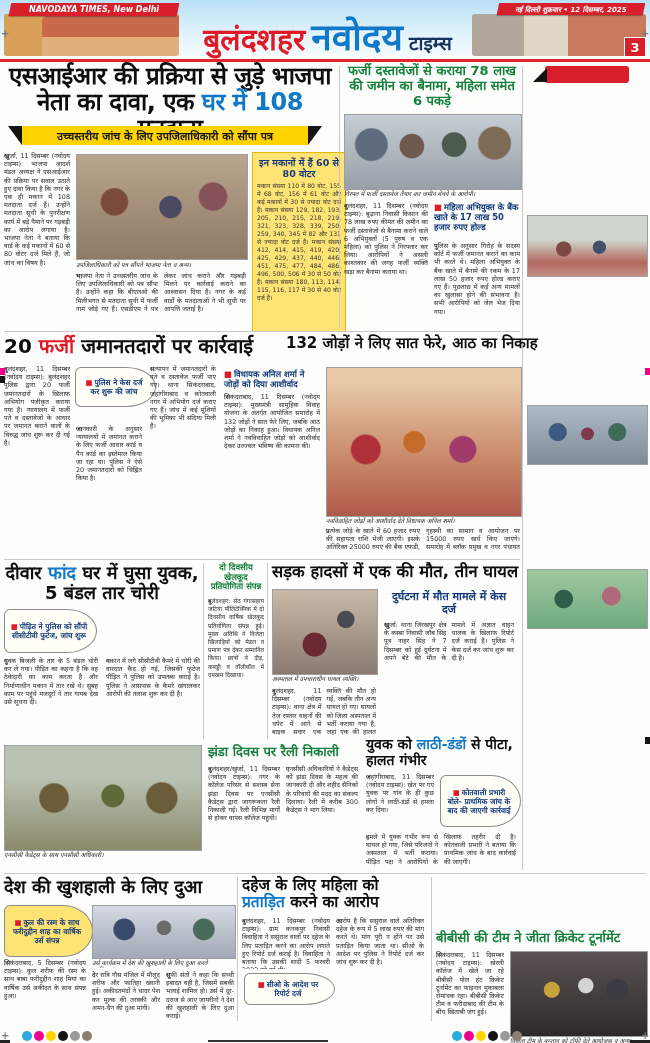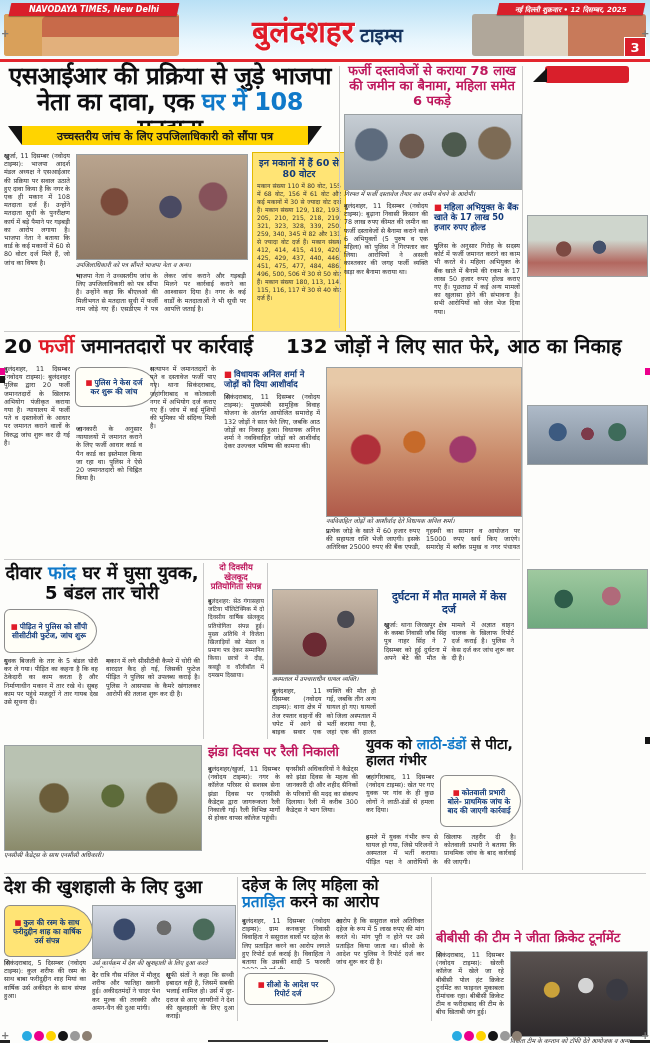--- a/index.html
+++ b/index.html
@@ -12,21 +12,21 @@
   .masthead{display:flex;align-items:baseline;gap:6px;justify-content:center;}
   .mh-city{color:#e01b28;font-size:30px;font-weight:800;text-shadow:1px 1px 0 #fff;}
   .mh-name{color:#1079c9;font-size:37px;font-weight:800;text-shadow:1px 1px 0 #fff;}
   .mh-suffix{color:#15335e;font-size:19px;font-weight:800;}
   .pageno{background:#d91f2b;color:#fff;font-size:13px;font-weight:800;display:flex;align-items:center;justify-content:center;border:1px solid #fff;}
   .monu{border-radius:2px;}
   .redrule{background:#e3262e;}
   
   .h-xl{font-weight:800;color:#0e0e10;line-height:1.08;letter-spacing:-.5px;text-align:center;}
   .h-l{font-weight:800;color:#0e0e10;line-height:1.12;text-align:center;}
-  .h-m{font-weight:800;color:#be185d;line-height:1.15;text-align:center;}
+  .h-m{font-weight:800;color:#15803d;line-height:1.15;text-align:center;}
   .acc-blue{color:#1079c9;}
   .acc-red{color:#e01b28;}
   .ystrip{background:#ffd400;color:#17171a;font-weight:800;display:flex;align-items:center;justify-content:center;}
   .ystrip:before,.ystrip:after{content:"";position:absolute;top:0;border-style:solid;}
   .ystrip:before{left:-14px;border-width:0 14px 19px 0;border-color:transparent #141414 transparent transparent;}
   .ystrip:after{right:-14px;border-width:19px 14px 0 0;border-color:#141414 transparent transparent transparent;}
   .body-col{font-size:6.4px;line-height:8.2px;color:#2c2c2e;text-align:justify;overflow:hidden;}
   .body-col:first-letter{font-weight:bold;}
   .caption{font-size:6.2px;line-height:7.4px;color:#1c1c1e;font-style:italic;overflow:hidden;}
   .photo{background:linear-gradient(#cfd8da,#aab4b8);border:1px solid #9aa0a2;overflow:hidden;}
@@ -62,20 +62,21 @@
   <div class="abs monu" style="left:4px;top:14px;width:175px;height:42px;background:linear-gradient(#c86a4a 0 55%,#e2b07c 55% 100%);border-radius:3px;box-shadow:40px 4px 0 -2px #d9a05a inset;"></div>
   <div class="abs monu" style="left:472px;top:14px;width:174px;height:42px;background:linear-gradient(90deg,#b0a79a 0 30%,#e0d6c4 30% 55%,#c87a5a 55% 100%);border-radius:3px;"></div>
   <div class="abs ribbon" style="left:10px;top:3px;width:168px;height:13px;font-size:8px;">
     <span>NAVODAYA TIMES, New Delhi</span>
   </div>
   <div class="abs ribbon" style="left:498px;top:3px;width:146px;height:12px;font-size:7px;">
     <span>नई दिल्ली शुक्रवार • 12 दिसम्बर, 2025</span>
   </div>
   <div class="abs masthead" style="left:185px;top:10px;width:285px;height:46px;">
     <span class="mh-city">बुलंदशहर</span>
+    <span class="mh-name">नवोदय</span>
     <span class="mh-suffix">टाइम्स</span>
   </div>
   <div class="abs pageno" style="left:624px;top:37px;width:20px;height:18px;">3</div>
   <span class="abs cross" style="left:1px;top:28px;">+</span>
   <span class="abs cross" style="left:641px;top:28px;">+</span>
 </div>
 <div class="abs redrule" style="left:0;top:59px;width:650px;height:3px;"></div>
 
 <div class="abs" style="left:4px;top:64px;width:332px;height:266px;">
   <div class="h-xl" style="font-size:24px;">
@@ -133,21 +134,21 @@
     <span>20 </span><span class="acc-red">फर्जी</span><span> जमानतदारों पर कार्रवाई</span>
   </div>
   <div class="abs body-col" style="left:0;top:30px;width:66px;height:190px;">बुलंदशहर, 11 दिसम्बर (नवोदय टाइम्स): बुलंदशहर पुलिस द्वारा 20 फर्जी जमानतदारों के खिलाफ अभियोग पंजीकृत कराया गया है। न्यायालय में फर्जी पते व दस्तावेजों के आधार पर जमानत कराने वालों के विरुद्ध जांच शुरू कर दी गई है।</div>
   <div class="abs subbox" style="left:71px;top:32px;width:66px;height:32px;">
     <span><span class="sq">■</span><span>पुलिस ने केस दर्ज कर शुरू की जांच</span></span>
   </div>
   <div class="abs body-col" style="left:72px;top:74px;width:66px;height:146px;margin-top:16px;">जानकारी के अनुसार न्यायालयों में जमानत कराने के लिए फर्जी आधार कार्ड व पैन कार्ड का इस्तेमाल किया जा रहा था। पुलिस ने ऐसे 20 जमानतदारों को चिह्नित किया है।</div>
   <div class="abs body-col" style="left:146px;top:30px;width:66px;height:190px;">सत्यापन में जमानतदारों के पते व दस्तावेज फर्जी पाए गए। थाना सिकंदराबाद, जहांगीराबाद व कोतवाली नगर में अभियोग दर्ज कराए गए हैं। जांच में कई मुंशियों की भूमिका भी संदिग्ध मिली है।</div>
 </div>
 <div class="abs" style="left:286px;top:335px;width:234px;height:222px;">
-  <div class="h-l" style="font-size:20px;text-align:center;white-space:nowrap;">132 जोड़ों ने लिए सात फेरे, आठ का निकाह</div>
+  <div class="h-l" style="font-size:15px;text-align:center;white-space:nowrap;">132 जोड़ों ने लिए सात फेरे, आठ का निकाह</div>
   <div class="abs bullethead" style="left:-62px;top:34px;width:96px;">
     <span class="sq">■</span><span>विधायक अनिल शर्मा ने जोड़ों को दिया आशीर्वाद</span>
   </div>
   <div class="abs body-col" style="left:-62px;top:58px;width:96px;height:162px;">सिकंदराबाद, 11 दिसम्बर (नवोदय टाइम्स): मुख्यमंत्री सामूहिक विवाह योजना के अंतर्गत आयोजित समारोह में 132 जोड़ों ने सात फेरे लिए, जबकि आठ जोड़ों का निकाह हुआ। विधायक अनिल शर्मा ने नवविवाहित जोड़ों को आशीर्वाद देकर उज्ज्वल भविष्य की कामना की।</div>
   <div class="abs photo ph-wedding" style="left:40px;top:32px;width:194px;height:148px;"></div>
   <div class="abs caption" style="left:40px;top:182px;width:194px;height:9px;">नवविवाहित जोड़ों को आशीर्वाद देते विधायक अनिल शर्मा।</div>
   <div class="abs body-col" style="left:40px;top:192px;width:194px;height:28px;column-count:2;column-gap:6px;">प्रत्येक जोड़े के खाते में 60 हजार रुपए की सहायता राशि भेजी जाएगी। इसके अतिरिक्त 25000 रुपए की बैंक एफडी, गृहस्थी का सामान व आयोजन पर 15000 रुपए खर्च किए जाएंगे। समारोह में ब्लॉक प्रमुख व नगर पंचायत अध्यक्ष समेत अनेक गणमान्य लोग उपस्थित रहे।</div>
 </div>
 
 <div class="abs hrule" style="left:4px;top:559px;width:516px;"></div>
@@ -161,20 +162,21 @@
   <div class="abs body-col" style="left:0;top:94px;width:94px;height:84px;">युवक बिजली के तार के 5 बंडल चोरी कर ले गया। पीड़ित का कहना है कि वह ठेकेदारी का काम करता है और निर्माणाधीन मकान में तार रखे थे। सुबह काम पर पहुंचे मजदूरों ने तार गायब देख उसे सूचना दी।</div>
   <div class="abs body-col" style="left:102px;top:94px;width:94px;height:84px;">मकान में लगे सीसीटीवी कैमरे में चोरी की वारदात कैद हो गई, जिसकी फुटेज पीड़ित ने पुलिस को उपलब्ध कराई है। पुलिस ने आसपास के कैमरे खंगालकर आरोपी की तलाश शुरू कर दी है।</div>
 </div>
 <div class="abs vrule" style="left:203px;top:563px;height:176px;"></div>
 <div class="abs" style="left:208px;top:563px;width:56px;height:178px;">
   <div class="h-m" style="font-size:8.4px;">दो दिवसीय खेलकूद प्रतियोगिता संपन्न</div>
   <div class="abs body-col" style="left:0;top:34px;width:56px;height:142px;font-size:6px;">बुलंदशहर: सेठ गंगासहाय जटिया पॉलिटेक्निक में दो दिवसीय वार्षिक खेलकूद प्रतियोगिता संपन्न हुई। मुख्य अतिथि ने विजेता खिलाड़ियों को मेडल व प्रमाण पत्र देकर सम्मानित किया। छात्रों ने दौड़, कबड्डी व वॉलीबॉल में दमखम दिखाया।</div>
 </div>
 <div class="abs vrule" style="left:267px;top:563px;height:176px;"></div>
 <div class="abs" style="left:272px;top:563px;width:246px;height:178px;">
+  <div class="h-l" style="font-size:16.5px;white-space:nowrap;">सड़क हादसों में एक की मौत, तीन घायल</div>
   <div class="abs photo ph-hospital" style="left:0;top:26px;width:104px;height:84px;"></div>
   <div class="abs caption" style="left:0;top:112px;width:104px;height:9px;">अस्पताल में उपचाराधीन घायल व्यक्ति।</div>
   <div class="abs body-col" style="left:0;top:124px;width:104px;height:52px;column-count:2;column-gap:5px;">बुलंदशहर, 11 दिसम्बर (नवोदय टाइम्स): थाना क्षेत्र में तेज रफ्तार वाहनों की चपेट में आने से बाइक सवार एक व्यक्ति की मौत हो गई, जबकि तीन अन्य घायल हो गए। घायलों को जिला अस्पताल में भर्ती कराया गया है, जहां एक की हालत गंभीर बताई जा रही है।</div>
   <div class="abs h-m" style="left:112px;top:28px;width:130px;font-size:11px;color:#123a7a;">दुर्घटना में मौत मामले में केस दर्ज</div>
   <div class="abs body-col" style="left:112px;top:58px;width:130px;height:118px;column-count:2;column-gap:5px;">खुर्जा: थाना जिरखपुर क्षेत्र के कस्बा निवासी जॉब सिंह पुत्र नाहर सिंह ने 7 दिसम्बर को हुई दुर्घटना में अपने बेटे की मौत के मामले में अज्ञात वाहन चालक के खिलाफ रिपोर्ट दर्ज कराई है। पुलिस ने केस दर्ज कर जांच शुरू कर दी है।</div>
 </div>
 
 <div class="abs photo ph-ncc" style="left:4px;top:745px;width:196px;height:104px;"></div>
 <div class="abs caption" style="left:4px;top:851px;width:196px;height:9px;">एनसीसी कैडेट्स के साथ एनसीसी अधिकारी।</div>
 <div class="abs" style="left:208px;top:745px;width:152px;height:126px;">

